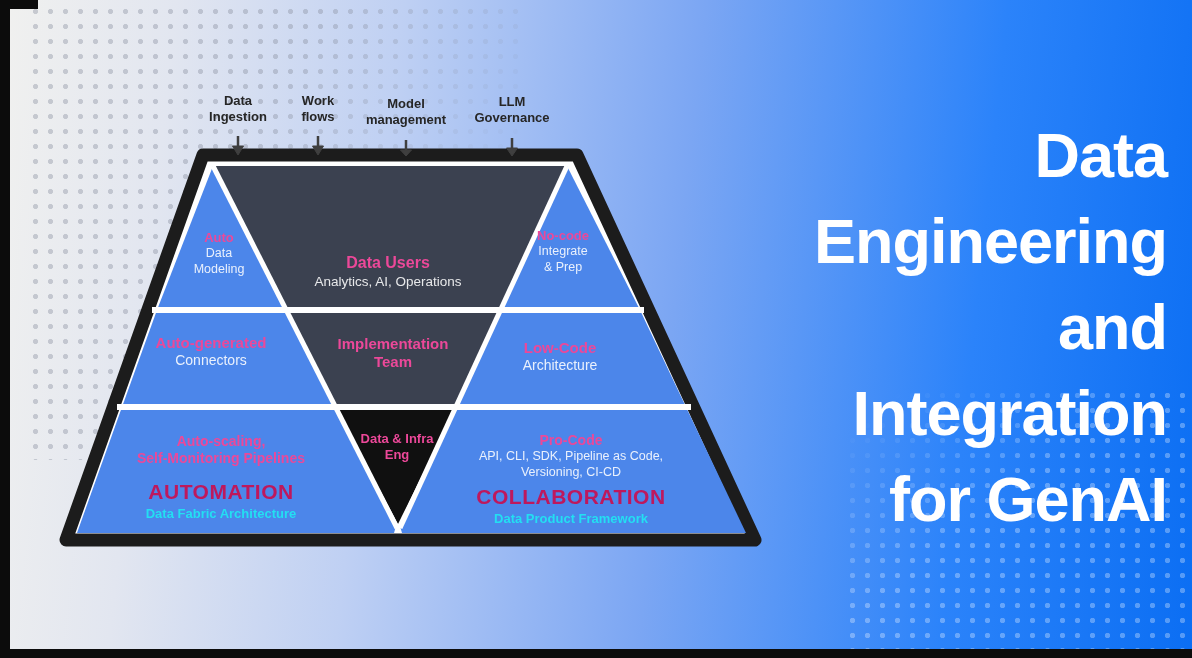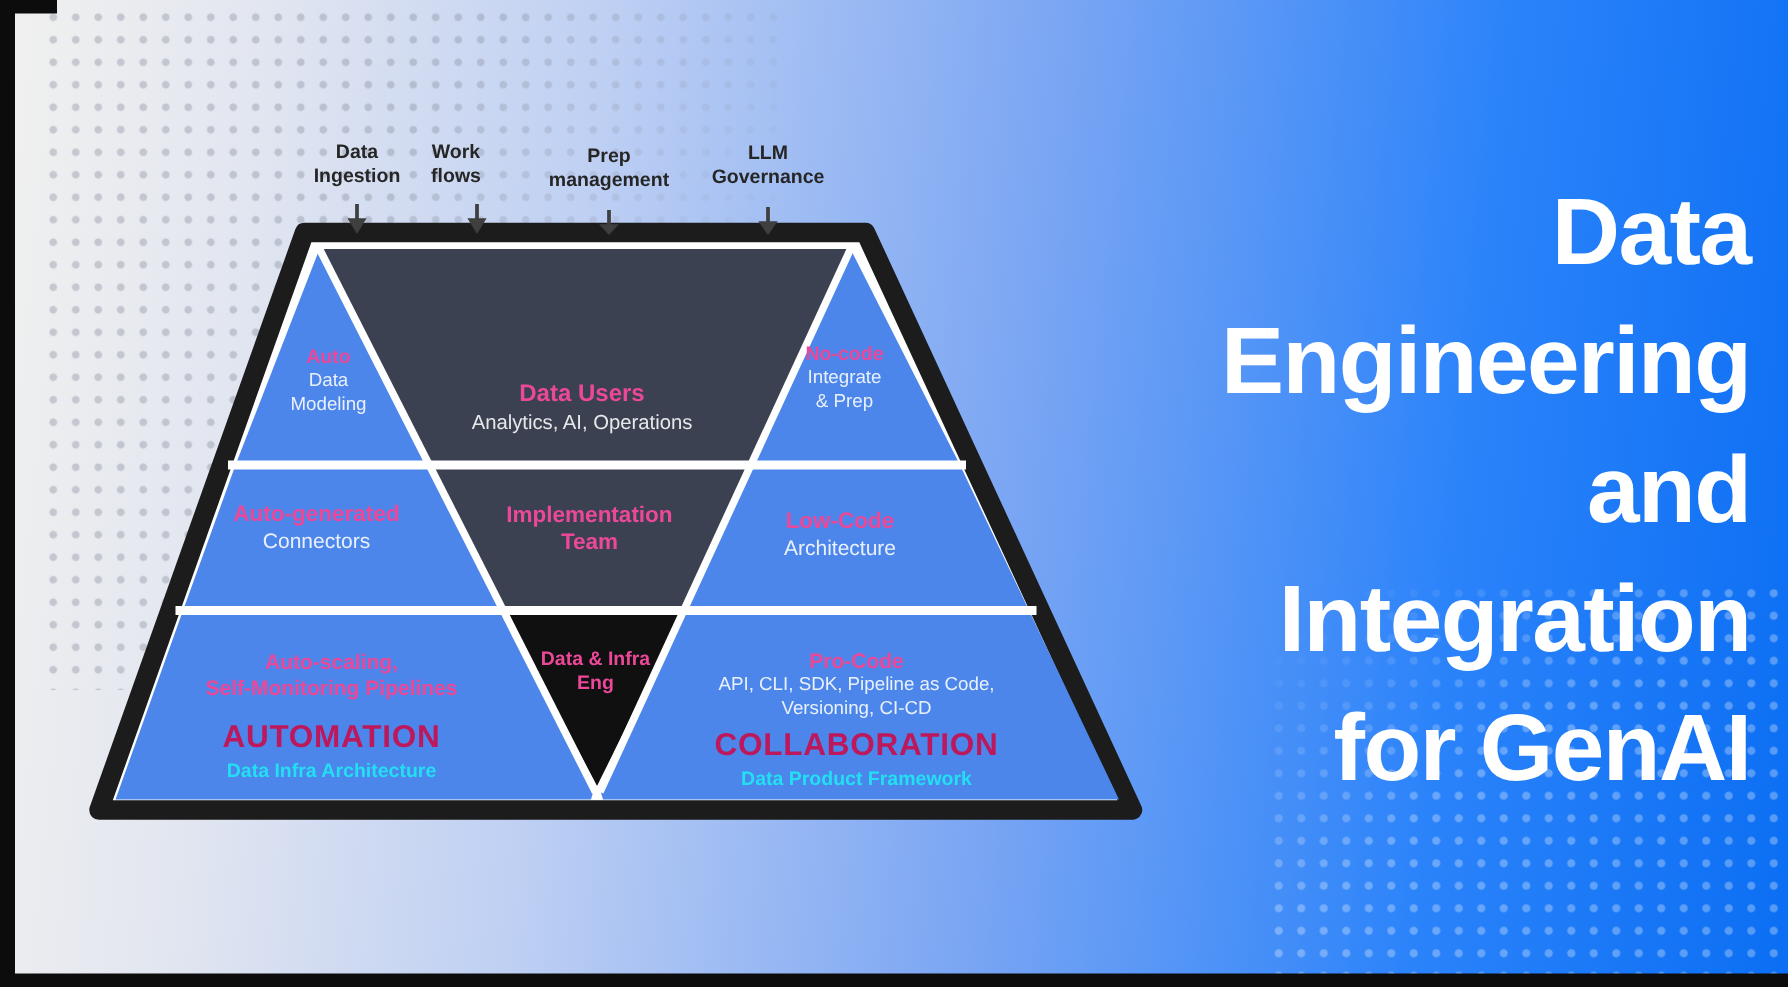--- a/index.html
+++ b/index.html
@@ -89,23 +89,23 @@
     <polygon points="312.5,146 323.5,146 318,155"></polygon>
     <line x1="406" y1="140" x2="406" y2="150" stroke-width="2.5"></line>
     <polygon points="400.5,150 411.5,150 406,156"></polygon>
     <line x1="512" y1="138" x2="512" y2="148" stroke-width="2.5"></line>
     <polygon points="506.5,148 517.5,148 512,156"></polygon>
   </g>
 </svg>
 
 <div class="top-label" style="left:176px; top:93px;">Data
 Ingestion</div>
-<div class="top-label" style="left:242px; top:93px;">Work
+<div class="top-label" style="left:256px; top:93px;">Work
 flows</div>
-<div class="top-label" style="left:344px; top:96px;">Prep
+<div class="top-label" style="left:344px; top:96px;">Model
 management</div>
 <div class="top-label" style="left:450px; top:94px;">LLM
 Governance</div>
 
 <div class="panel-text" style="left:157px; top:230px; width:124px;">
   <div class="pt-bold" style="font-size:13px;">Auto</div>
   <div class="pt-light pre" style="font-size:12.5px; line-height:16px;">Data
 Modeling</div>
 </div>
 
@@ -132,21 +132,21 @@
 
 <div class="panel-text" style="left:468px; top:339px; width:184px;">
   <div class="pt-bold" style="font-size:15px;">Low-Code</div>
   <div class="pt-light" style="font-size:14px; margin-top:1px;">Architecture</div>
 </div>
 
 <div class="panel-text" style="left:96px; top:433px; width:250px;">
   <div class="pt-bold pre" style="font-size:14px; line-height:17px;">Auto-scaling,
 Self-Monitoring  Pipelines</div>
   <div class="heading-cyan" style="margin-top:13px;">AUTOMATION</div>
-  <div class="subheading-cyan">Data Infra Architecture</div>
+  <div class="subheading-cyan">Data Fabric Architecture</div>
 </div>
 
 <div class="panel-text" style="left:348px; top:431px; width:98px;">
   <div class="pt-bold pre" style="font-size:13px; line-height:16px;">Data &amp; Infra
 Eng</div>
 </div>
 
 <div class="panel-text" style="left:428px; top:432px; width:286px;">
   <div class="pt-bold" style="font-size:14px;">Pro-Code</div>
   <div class="pt-light pre" style="font-size:12.5px; line-height:16px;">API, CLI, SDK, Pipeline as Code,

